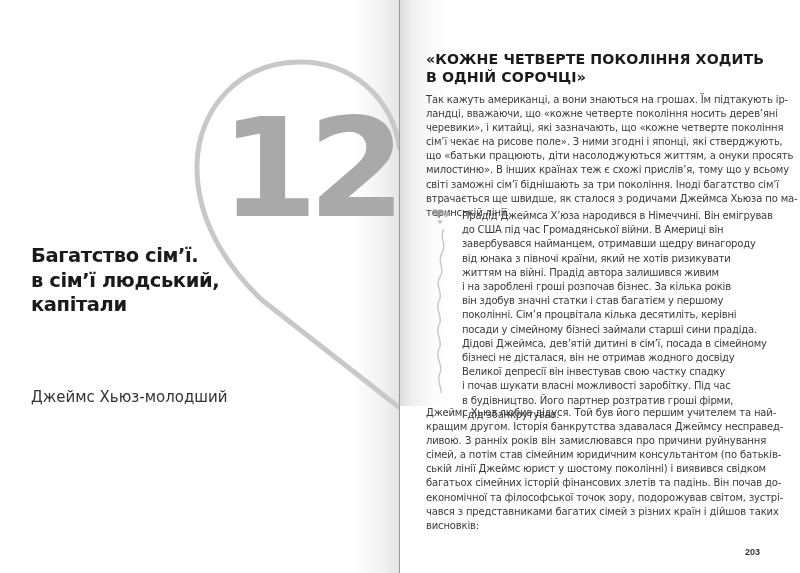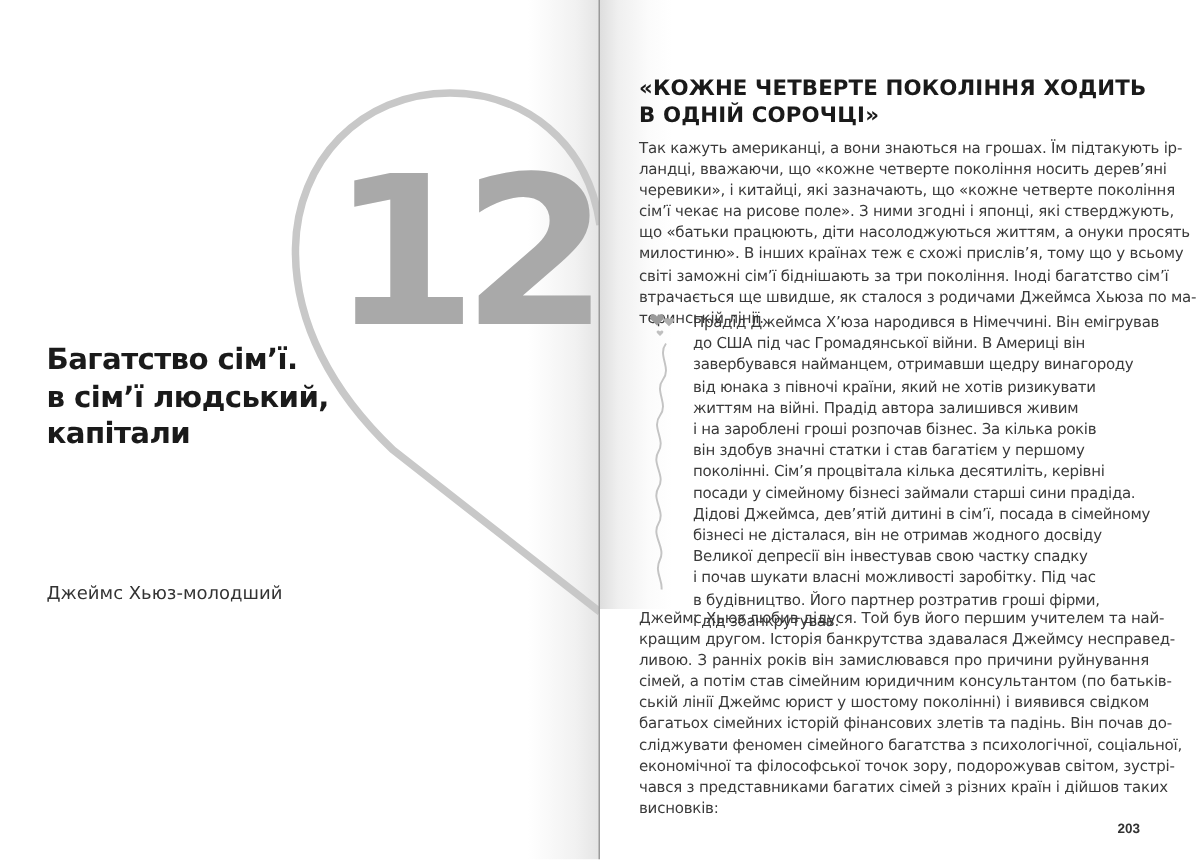--- a/index.html
+++ b/index.html
@@ -6,24 +6,24 @@
   body { width:800px; height:573px; overflow:hidden; background:#fff; font-family:"DejaVu Sans", sans-serif; position:relative; }
   .spread { position:absolute; left:0; top:0; width:800px; height:573px; }
   .page-left { position:absolute; left:0; top:0; width:400px; height:573px;
     background:linear-gradient(to right, #ffffff 0%, #ffffff 88%, #f1f1f1 96%, #e4e4e4 100%); overflow:hidden; }
   .page-right { position:absolute; left:400px; top:0; width:400px; height:406px;
     background:linear-gradient(to right, #dedede 0%, #efefef 3%, #fbfbfb 8%, #ffffff 12%, #ffffff 100%); }
   .spine { position:absolute; left:399px; top:0; width:1px; height:573px; background:#9a9a9a; }
   .heart-svg { position:absolute; left:0; top:0; }
   .chapter-num { position:absolute; left:222px; top:100px; font-family:"DejaVu Sans", sans-serif; font-weight:bold;
     font-size:138px; line-height:1; color:#a9a9a9; letter-spacing:-10px; transform:scaleX(1.02); }
-  .chapter-title { position:absolute; left:31px; top:228px; width:200px; font-family:"DejaVu Sans", sans-serif; font-weight:bold;
+  .chapter-title { position:absolute; left:31px; top:244px; width:200px; font-family:"DejaVu Sans", sans-serif; font-weight:bold;
     font-size:19.5px; line-height:24.5px; color:#1a1a1a; letter-spacing:-0.4px; }
   .chapter-title span { display:block; white-space:nowrap; }
-  .chapter-author { position:absolute; left:31px; top:388px; font-family:"DejaVu Sans", sans-serif; font-size:12px; color:#333; }
+  .chapter-author { position:absolute; left:31px; top:388px; font-family:"DejaVu Sans", sans-serif; font-size:15px; color:#333; }
   .section-heading { position:absolute; left:26px; top:51px; width:340px; font-family:"DejaVu Sans", sans-serif; font-weight:bold;
     font-size:14.2px; line-height:17.5px; color:#1a1a1a; letter-spacing:0.1px; }
   .section-heading span { display:block; white-space:nowrap; }
   .body-text { position:absolute; left:26px; width:340px; font-family:"DejaVu Sans", sans-serif; font-size:10px;
     line-height:14.1px; color:#3a3a3a; letter-spacing:-0.15px; }
   .body-text span { display:block; white-space:nowrap; text-align:justify; text-align-last:justify; }
   .body-text span.last { text-align-last:left; }
   .p1 { top:93px; }
   .p2 { top:406px; }
   .quote-block { position:absolute; left:32px; top:207px; width:320px; }
@@ -98,21 +98,20 @@
       </div>
     </div>
 
     <div class="body-text p2">
       <span>Джеймс Хьюз любив дідуся. Той був його першим учителем та най-</span>
       <span>кращим другом. Історія банкрутства здавалася Джеймсу несправед-</span>
       <span>ливою. З ранніх років він замислювався про причини руйнування</span>
       <span>сімей, а потім став сімейним юридичним консультантом (по батьків-</span>
       <span>ській лінії Джеймс юрист у шостому поколінні) і виявився свідком</span>
       <span>багатьох сімейних історій фінансових злетів та падінь. Він почав до-</span>
-      <span>сліджувати феномен сімейного багатства з психологічної, соціальної,</span>
       <span>економічної та філософської точок зору, подорожував світом, зустрі-</span>
       <span>чався з представниками багатих сімей з різних країн і дійшов таких</span>
       <span class="last">висновків:</span>
     </div>
 
     <div class="page-number">203</div>
   </div>
 </div>
 
 </body></html>

